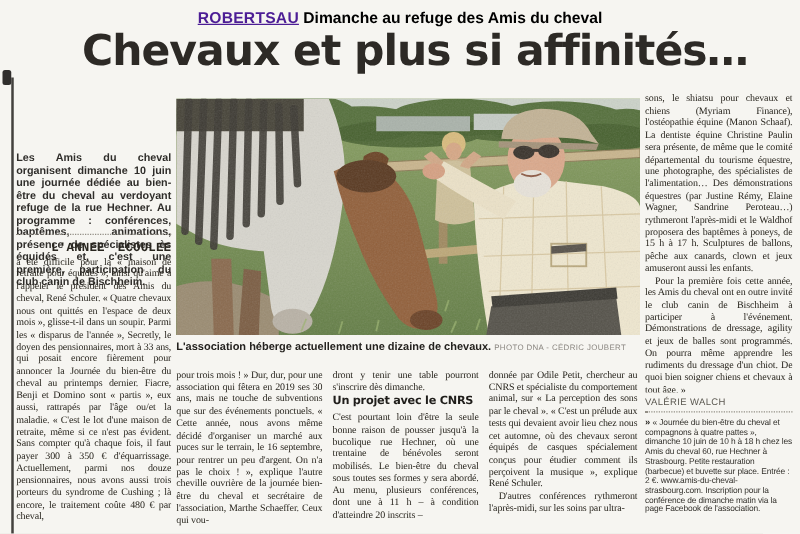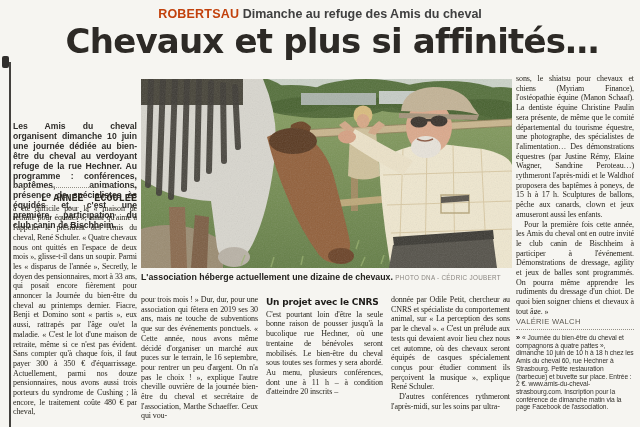--- a/index.html
+++ b/index.html
@@ -5,22 +5,22 @@
   html,body{margin:0;padding:0;background:#e8e6e1;}
   #page{position:relative;width:640px;height:427px;background:#f6f5f1;overflow:hidden;
         font-family:"Liberation Serif",serif;color:#262421;}
   
   .scanline{position:absolute;left:9px;top:62px;width:1.5px;height:365px;background:#23211e;opacity:.85;}
   .scanmark{position:absolute;left:2px;top:56px;width:7px;height:12px;background:#1c1a17;border-radius:2px;opacity:.9;}
 
   
   .kicker{position:absolute;top:7px;left:0;right:0;text-align:center;
           font-family:"Liberation Sans",sans-serif;font-size:12.5px;}
-  .kicker-section{color:#c2410c;font-weight:bold;letter-spacing:.2px;}
-  .kicker-title{color:#404040;font-weight:bold;}
+  .kicker-section{color:#4c1d95;font-weight:bold;letter-spacing:.2px;text-decoration:underline;}
+  .kicker-title{color:#000000;font-weight:bold;}
   .headline{position:absolute;top:21px;left:0;right:0;text-align:center;
             font-family:"DejaVu Sans",sans-serif;font-weight:bold;font-size:34px;
             color:#2d2a26;letter-spacing:-.8px;}
 
   
   .lead{position:absolute;left:13px;top:77px;width:124px;
         font-family:"Liberation Sans",sans-serif;font-weight:bold;font-size:8.6px;
         line-height:9.9px;text-align:justify;color:#2f2d2a;margin-top:45px;}
   .dotsep{border-top:1.5px dotted #938f86;height:0;}
   .sep1{position:absolute;left:13px;top:187px;width:124px;}
@@ -189,20 +189,21 @@
   <div class="caption">
     <span>L'association héberge actuellement une dizaine de chevaux.</span>
     <span class="credit">PHOTO DNA - CÉDRIC JOUBERT</span>
   </div>
 
   <div class="col2 bodytext">
     <p>pour trois mois ! » Dur, dur, pour une association qui fêtera en 2019 ses 30 ans, mais ne touche de subventions que sur des événements ponctuels. « Cette année, nous avons même décidé d'organiser un marché aux puces sur le terrain, le 16 septembre, pour rentrer un peu d'argent. On n'a pas le choix ! », explique l'autre cheville ouvrière de la journée bien-être du cheval et secrétaire de l'association, Marthe Schaeffer. Ceux qui vou-</p>
   </div>
 
   <div class="col3 bodytext">
+    <p>dront y tenir une table pourront s'inscrire dès dimanche.</p>
     <p class="subhead">Un projet avec le CNRS</p>
     <p>C'est pourtant loin d'être la seule bonne raison de pousser jusqu'à la bucolique rue Hechner, où une trentaine de bénévoles seront mobilisés. Le bien-être du cheval sous toutes ses formes y sera abordé. Au menu, plusieurs conférences, dont une à 11 h – à condition d'atteindre 20 inscrits –</p>
   </div>
 
   <div class="col4 bodytext">
     <p>donnée par Odile Petit, chercheur au CNRS et spécialiste du comportement animal, sur « La perception des sons par le cheval ». « C'est un prélude aux tests qui devaient avoir lieu chez nous cet automne, où des chevaux seront équipés de casques spécialement conçus pour étudier comment ils perçoivent la musique », explique René Schuler.</p>
     <p class="indent">D'autres conférences rythmeront l'après-midi, sur les soins par ultra-</p>
   </div>
 
   <div class="col5-body bodytext">

